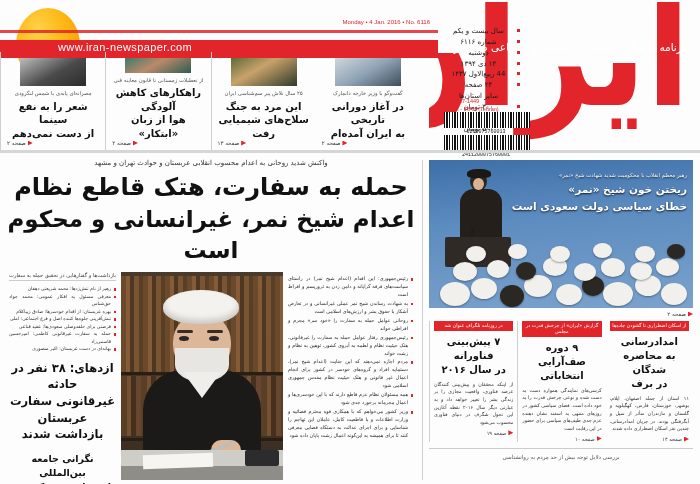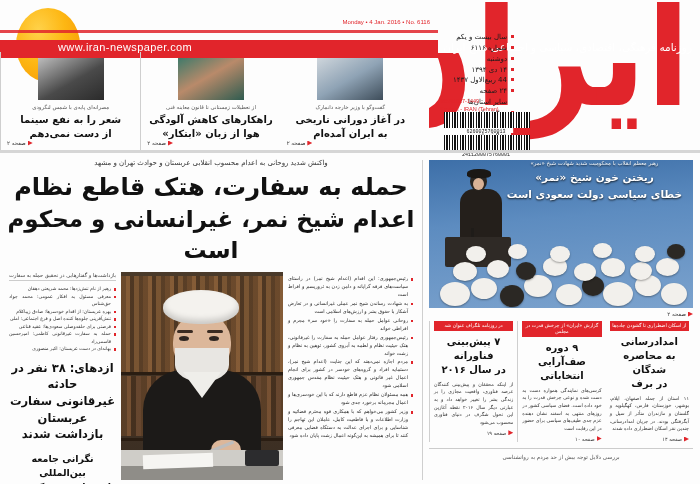--- a/index.html
+++ b/index.html
@@ -51,21 +51,21 @@
   .eng-date{
     position:absolute;right:270px;top:19px;
     color:#e1252b;font-size:6px;direction:ltr;
     font-family:"Liberation Sans",sans-serif;white-space:nowrap;
   }
   .infoblock{
     position:absolute;right:168px;top:14px;width:100px;
     text-align:right;font-size:7px;color:#1b1b1b;line-height:1.55;
   }
   .infoblock li{list-style:none;position:relative;padding-right:7px;white-space:nowrap;}
-  .infoblock ul{margin:18px;padding:0;}
+  .infoblock ul{margin:12px;padding:0;text-align:center;}
   .infoblock li.b::before{
     content:"";position:absolute;right:0;top:3px;width:3px;height:3px;background:#e1252b;
   }
   .issn{
     position:absolute;right:168px;top:97px;width:92px;
     font-size:5.5px;color:#e1252b;direction:ltr;text-align:left;line-height:1.5;
     font-family:"Liberation Sans",sans-serif;
   }
   .barcodes{position:absolute;right:170px;top:112px;width:88px;}
   .bc{height:16px;width:86px;margin-bottom:1px;
@@ -115,21 +115,21 @@
   .lf-head{position:absolute;left:12px;top:0;width:17px;height:19px;border-radius:50%;background:#2a2622;}
   .lf-turban{position:absolute;left:9px;top:-3px;width:24px;height:9px;border-radius:45% 45% 30% 30%;background:#1b1815;}
   .lf-face{position:absolute;left:15px;top:6px;width:11px;height:12px;border-radius:50%;background:#d9b296;}
   .lf-body{position:absolute;left:2px;top:17px;width:42px;height:56px;border-radius:14px 14px 4px 4px;background:#241f1b;}
   .podium{position:absolute;left:6%;top:52%;width:66px;height:30px;background:#2f2a26;border-radius:2px;}
   .podium-stem{position:absolute;left:16%;top:46%;width:3px;height:18px;background:#1f1c19;}
   .crowd{position:absolute;left:0;bottom:0;width:100%;height:60%;}
   .turb{position:absolute;border-radius:50%;background:#f2f0ec;box-shadow:0 1px 2px rgba(0,0,0,.35);}
   .turb.dark{background:#2b2824;}
   .overlay-txt{
-    position:absolute;right:6px;top:0;width:185px;text-align:center;color:#fff;
+    position:absolute;right:6px;top:12px;width:185px;text-align:right;color:#fff;
     text-shadow:0 1px 2px rgba(0,0,0,.85);
   }
   .ov-kicker{font-size:5.4px;line-height:1.4;opacity:.95;}
   .ov-title{font-size:10.5px;font-weight:bold;line-height:1.45;margin-top:2px;}
   .leader-page{font-size:5.5px;color:#333;margin:3px 0 0 0;display:flex;align-items:center;gap:2px;justify-content:flex-start;}
 
   .box-row{display:flex;flex-direction:row-reverse;margin-top:4px;}
   .nbox{flex:1;padding:0 4px;border-left:1px solid #cfcfcf;box-sizing:border-box;}
   .nbox:last-child{border-left:none;}
   .nb-label{
@@ -265,20 +265,30 @@
         <div class="t-photo" style="background:linear-gradient(150deg,#3f7a6a,#b98a6a 45%,#2f5c50);"></div>
         <div class="t-kicker">از تعطیلات زمستانی تا قانون معاینه فنی</div>
         <div class="t-title" style="white-space:pre-line;">راهکارهای کاهش آلودگی
 هوا از زبان «ابتکار»</div>
         <div class="t-page">
           <span class="flag"></span>
           <span>صفحه ۲</span>
         </div>
       </div>
 
+      <div class="teaser">
+        <div class="t-photo" style="background:linear-gradient(150deg,#5c6b3a,#c9a26b 40%,#2d3b2a);"></div>
+        <div class="t-kicker">۲۵ سال تلاش پیر سم‌شناسی ایران</div>
+        <div class="t-title" style="white-space:pre-line;">این مرد به جنگ
+سلاح‌های شیمیایی رفت</div>
+        <div class="t-page">
+          <span class="flag"></span>
+          <span>صفحه ۱۳</span>
+        </div>
+      </div>
 
       <div class="teaser">
         <div class="t-photo" style="background:linear-gradient(150deg,#cfd6dc,#8fa3b5 50%,#3e4d5a);"></div>
         <div class="t-kicker">گفت‌وگو با وزیر خارجه دانمارک</div>
         <div class="t-title" style="white-space:pre-line;">در آغاز دورانی تاریخی
 به ایران آمده‌ام</div>
         <div class="t-page">
           <span class="flag"></span>
           <span>صفحه ۲</span>
         </div>

